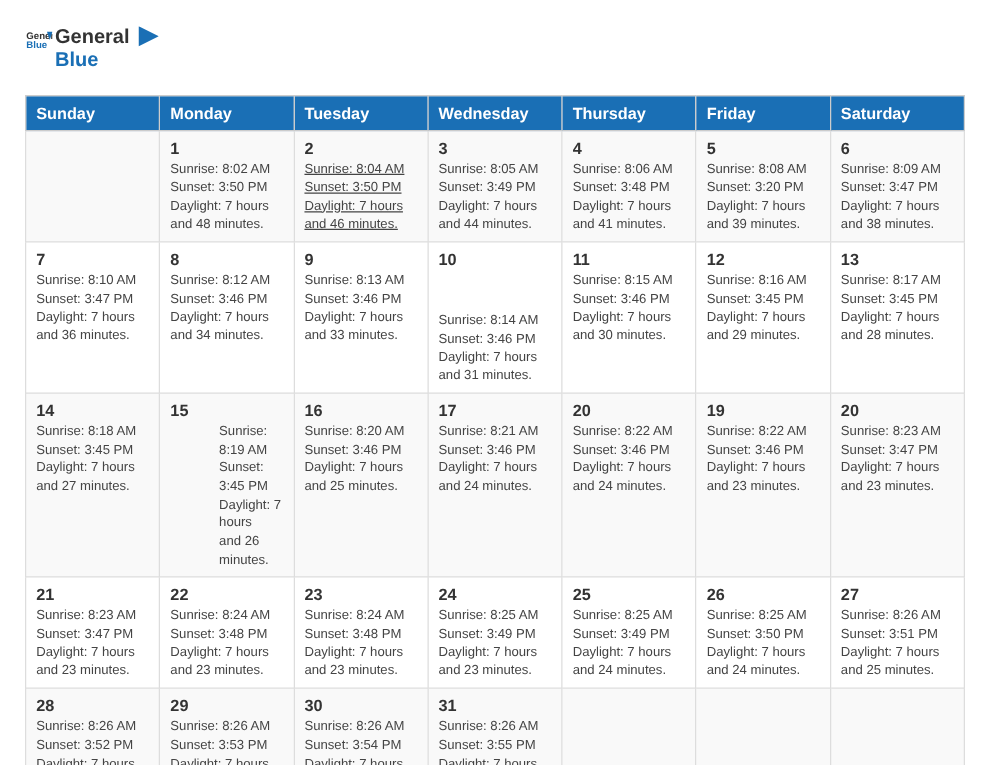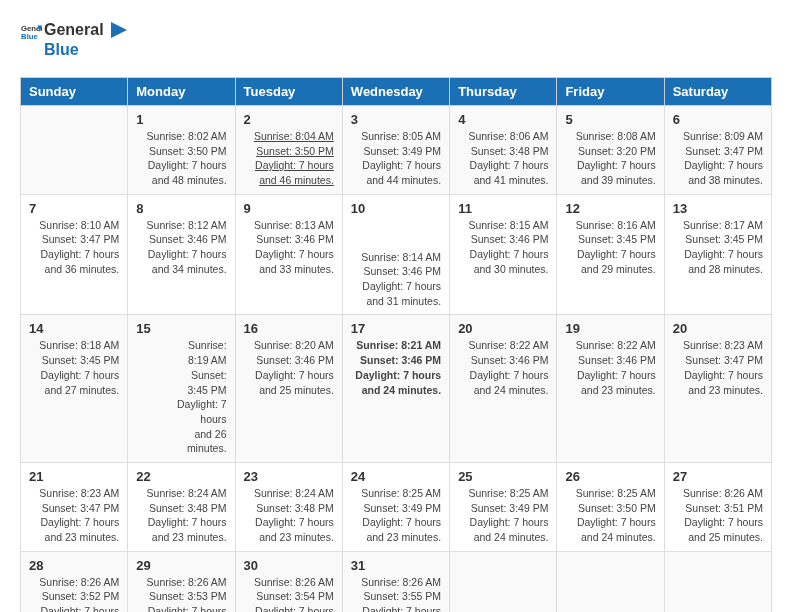--- a/index.html
+++ b/index.html
@@ -72,21 +72,20 @@
       font-size: 13px;
       font-weight: bold;
       color: #333;
       display: block;
       margin-bottom: 2px;
     }
     .cell-content {
       font-size: 10.5px;
       line-height: 1.4;
       color: #444;
-      text-align: right;
     }
   </style>
 </head>
 <body>
 
 <div class="top-row">
   <div class="header-logo">
     <svg class="logo-icon" viewBox="0 0 40 40">
       <rect x="0" y="0" width="40" height="40" fill="white"></rect>
       <text x="2" y="18" font-size="14" font-weight="bold" fill="#333" font-family="Arial">General</text>
@@ -234,21 +233,21 @@
         </td>
         <td>
           <span class="day-number">16</span>
           <div class="cell-content" style="white-space: pre-line;">Sunrise: 8:20 AM
 Sunset: 3:46 PM
 Daylight: 7 hours
 and 25 minutes.</div>
         </td>
         <td>
           <span class="day-number">17</span>
-          <div class="cell-content" style="white-space: pre-line; font-weight: bold;">Sunrise: 8:21 AM
+          <div class="cell-content" style="white-space: pre-line;">Sunrise: 8:21 AM
 Sunset: 3:46 PM
 Daylight: 7 hours
 and 24 minutes.</div>
         </td>
         <td>
           <span class="day-number">20</span>
           <div class="cell-content" style="white-space: pre-line;">Sunrise: 8:22 AM
 Sunset: 3:46 PM
 Daylight: 7 hours
 and 24 minutes.</div>

